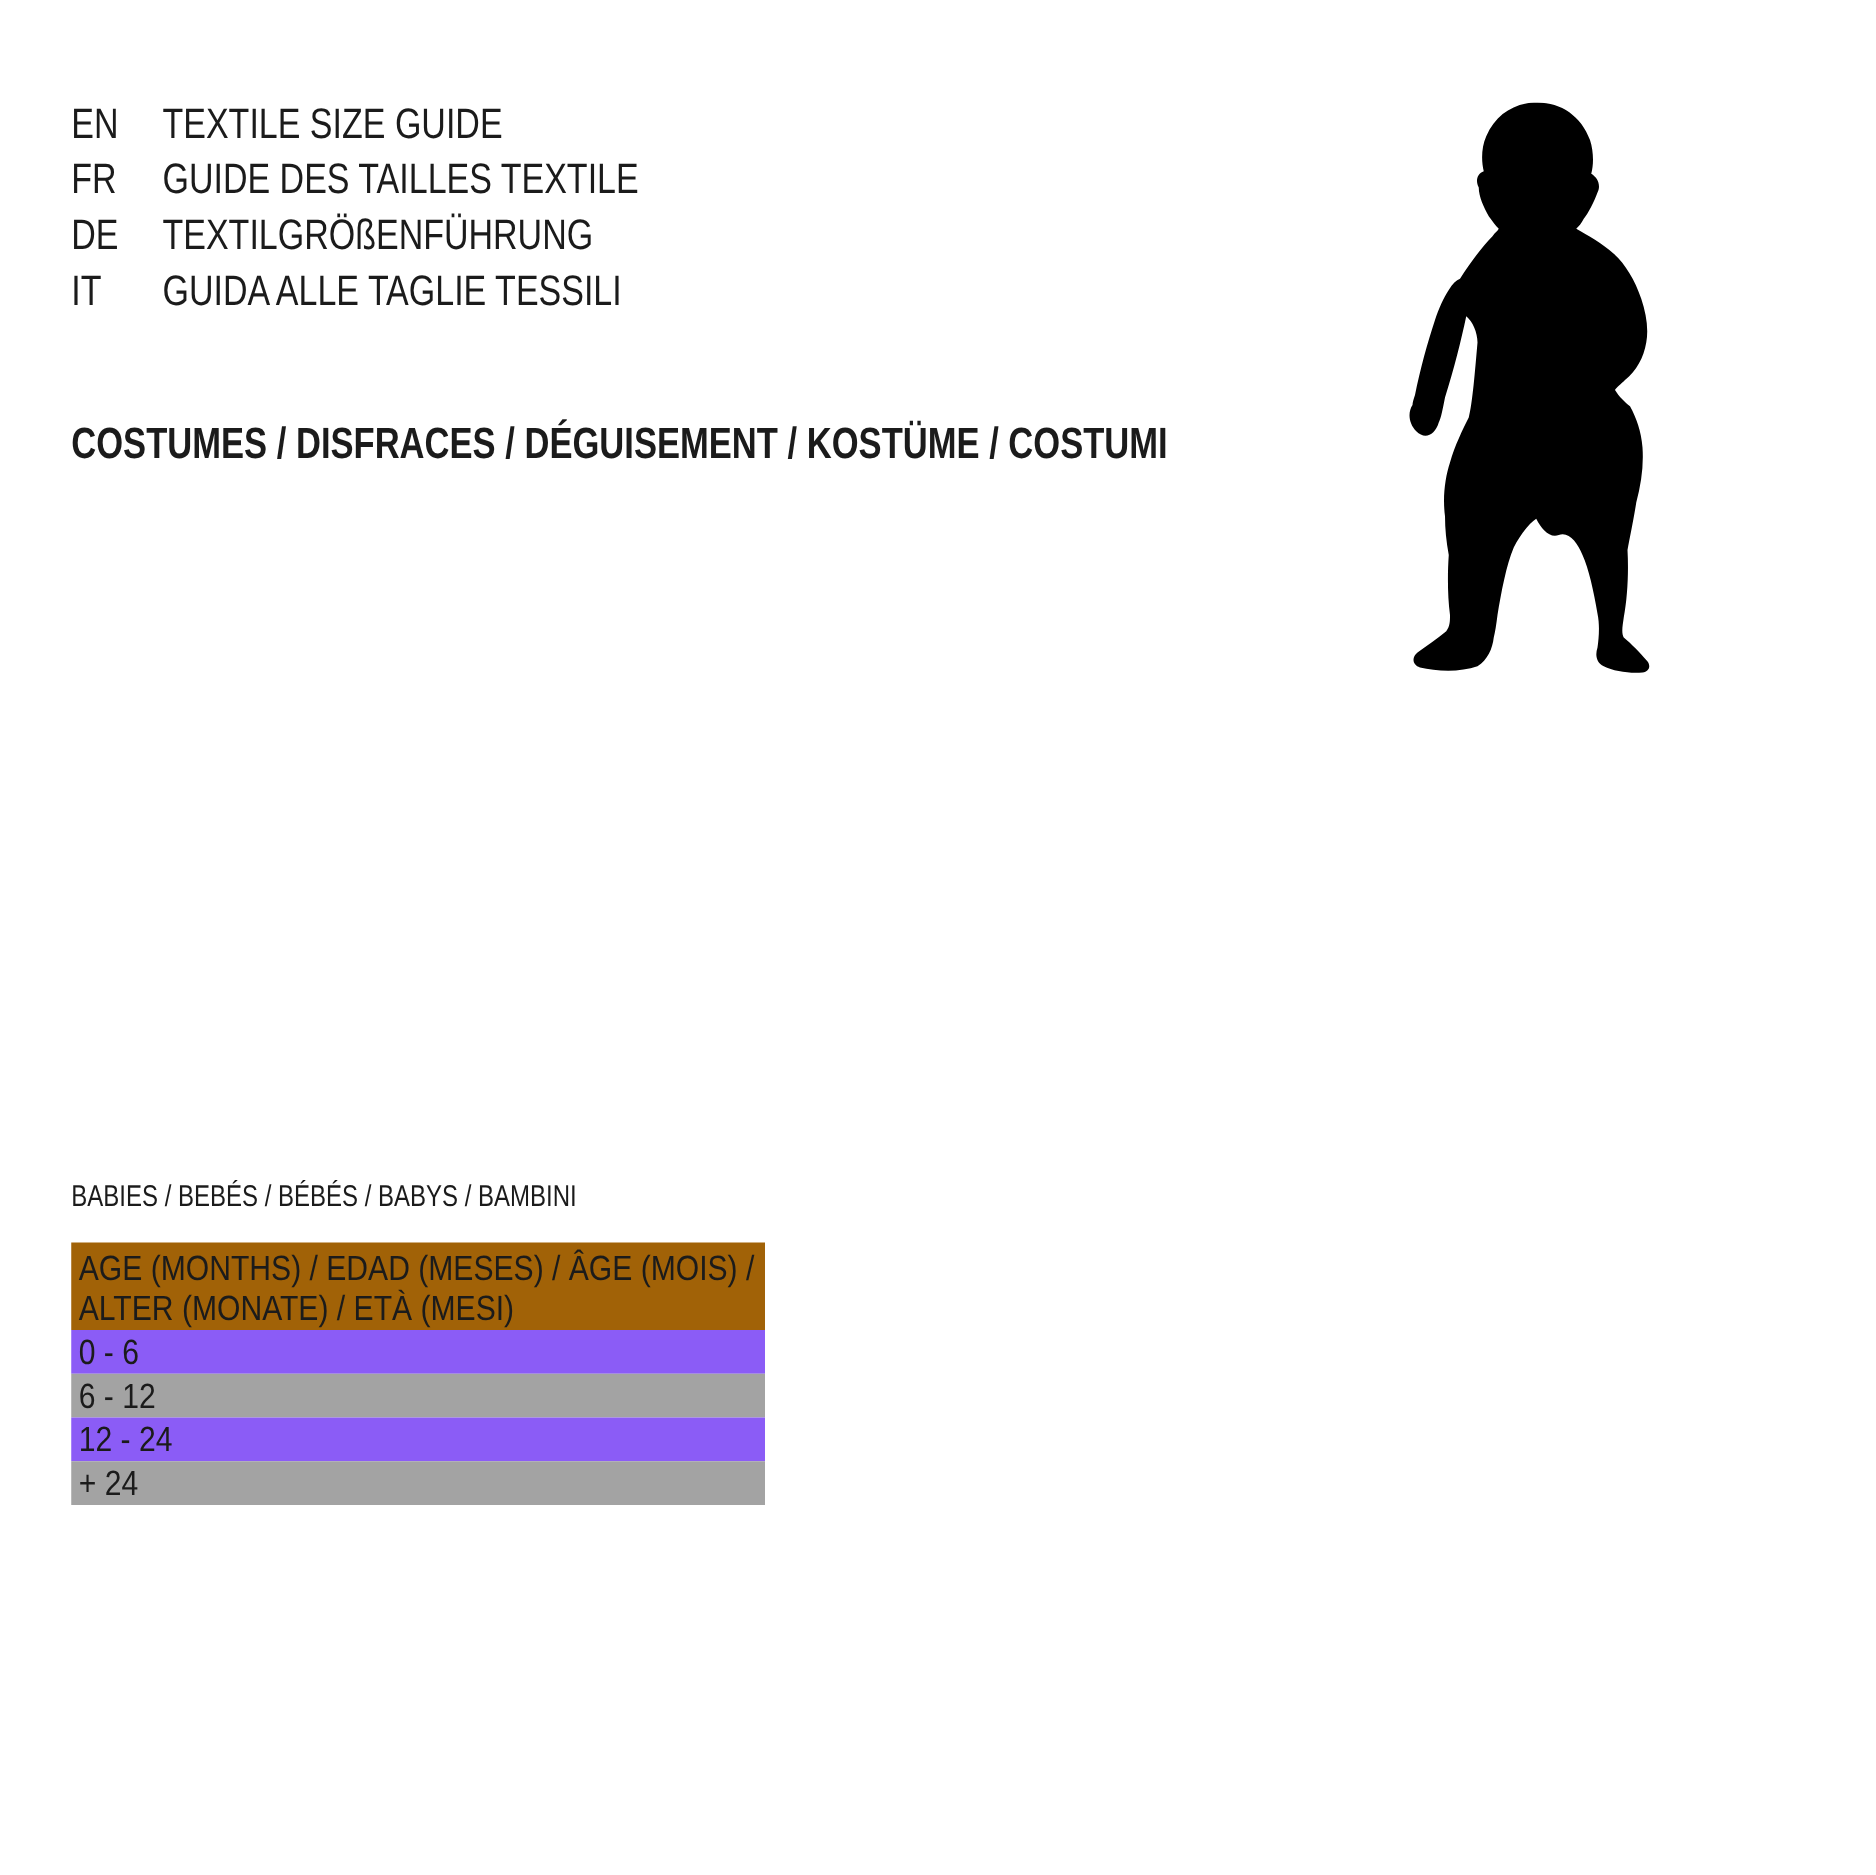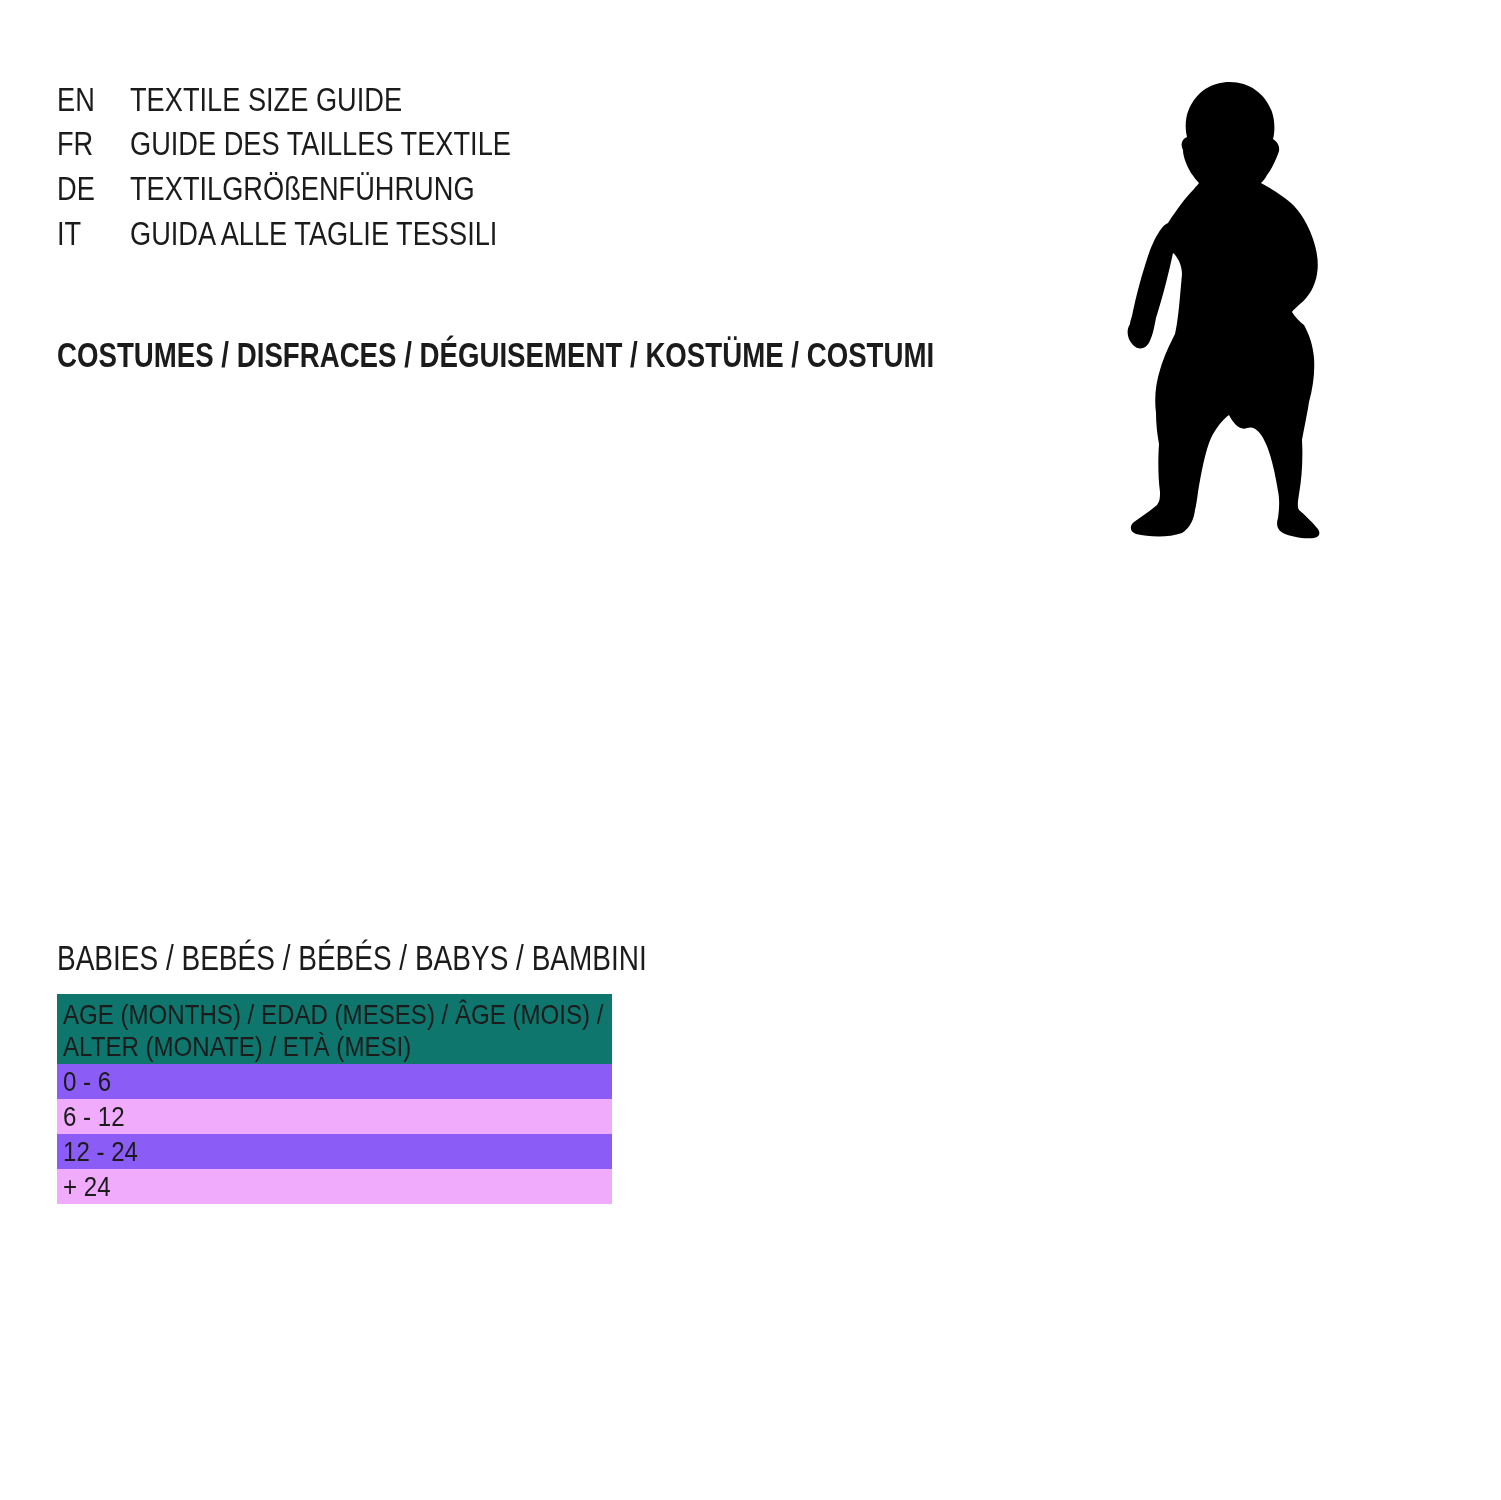--- a/index.html
+++ b/index.html
@@ -21,26 +21,26 @@
   .lang-code { width:73px; flex:0 0 73px; }
   .lang-label{ flex:1; }
 
   
   .category { position:absolute; left:57px; top:334px; font-size:35px; font-weight:700; line-height:42px;text-align:center; }
 
   
   .baby { position:absolute; left:1122px; top:82px; }
 
   
-  .section-heading { position:absolute; left:57px; top:940px; font-size:35px; line-height:36px; }
+  .section-heading { position:absolute; left:57px; top:940px; font-size:24px; line-height:36px; }
 
   .size-table { position:absolute; left:57px; top:994px; width:555px; }
-  .thead { background:#0f766e; padding:5px 8px 2px 6px; font-size:28px; line-height:31.5px; }
+  .thead { background:#a16207; padding:5px 8px 2px 6px; font-size:28px; line-height:31.5px; }
   .trow  { height:35px; display:flex; align-items:center; padding-left:6px; font-size:28px; background:#8b5cf6; }
-  .trow.alt { background:#f0abfc; }
+  .trow.alt { background:#a3a3a3; }
 </style>
 </head>
 <body>
 
 <div class="canvas">
 
   <div class="lang-list">
     <div class="lang-row">
       <span class="lang-code"><span class="cond">EN</span></span>
       <span class="lang-label"><span class="cond">TEXTILE SIZE GUIDE</span></span>

